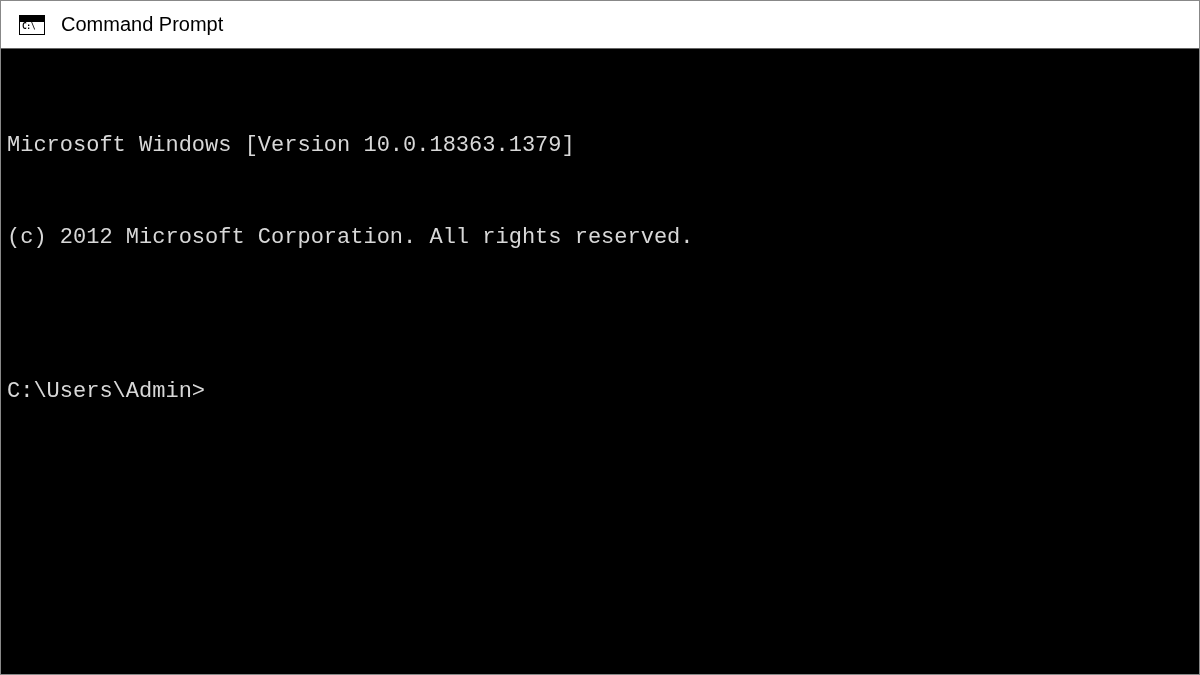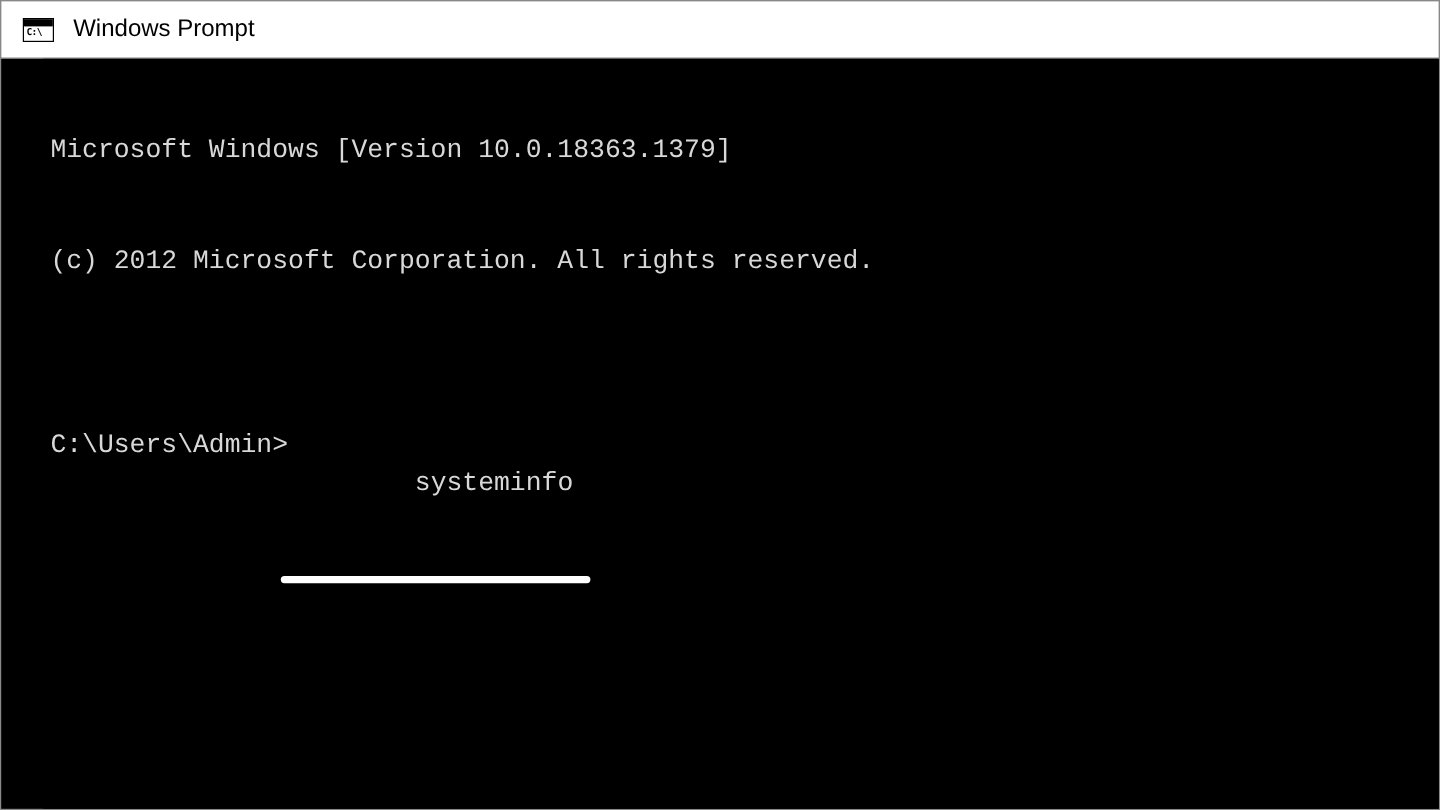--- a/index.html
+++ b/index.html
@@ -58,28 +58,27 @@
       letter-spacing: -0.5px;
     }
     .titlebar-title {
       font-size: 20px;
       color: #000;
       font-weight: 400;
     }
     .terminal {
       flex: 1;
       background: #000;
-      padding: 0 6px;
+      padding: 20px 6px;
       font-family: 'Consolas', 'Courier New', monospace;
       font-size: 22px;
       color: #d8d8d8;
       line-height: 1.4;
       white-space: pre;
       overflow: hidden;
-      margin-left: 35px;
     }
     .terminal-line {
       display: block;
     }
     .prompt-line {
       display: flex;
       align-items: flex-start;
     }
     .prompt {
       white-space: pre;
@@ -102,27 +101,23 @@
     }
   </style>
 </head>
 <body>
 
 <div class="window">
   <div class="titlebar">
     <span class="titlebar-icon">
       <span class="titlebar-icon-text">C:\</span>
     </span>
-    <span class="titlebar-title">Windows Prompt</span>
+    <span class="titlebar-title">Command Prompt</span>
   </div>
   <div class="terminal">
     <span class="terminal-line">Microsoft Windows [Version 10.0.18363.1379]</span>
     <span class="terminal-line">(c) 2012 Microsoft Corporation. All rights reserved.</span>
     <span class="terminal-line"></span>
     <div class="prompt-line">
       <span class="prompt">C:\Users\Admin&gt;</span>
-      <span class="command-wrapper">
-        <span class="command">systeminfo</span>
-        <span class="underline"></span>
-      </span>
     </div>
   </div>
 </div>
 
 </body></html>

